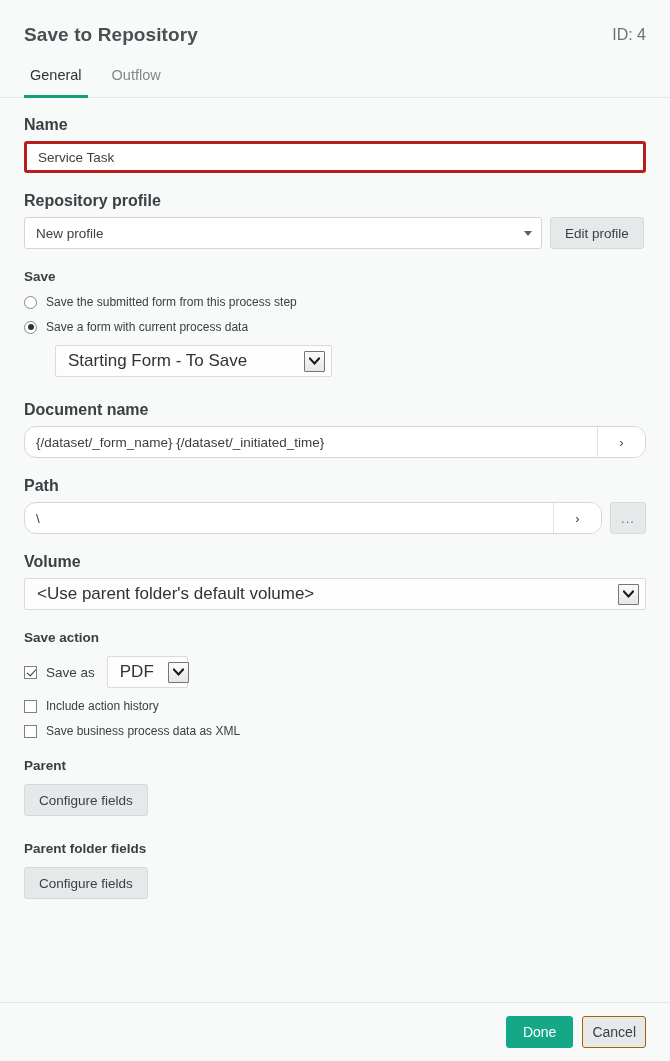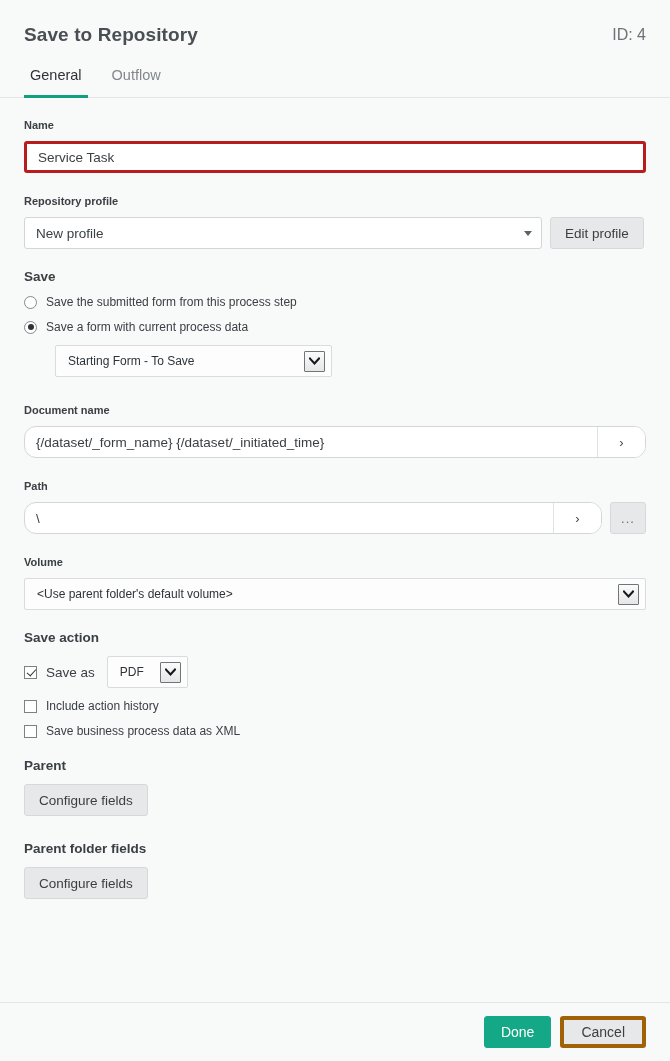--- a/index.html
+++ b/index.html
@@ -70,21 +70,21 @@
   }
 
   
   .body {
     flex: 1 1 auto;
     padding: 18px 24px 0 24px;
     overflow: hidden;
   }
 
   .field-label {
-    font-size: 11px;
+    font-size: 16px;
     font-weight: bold;
     color: #3b4044;
     margin-bottom: 7px;
     line-height: 18px;
   }
   .group-label {
     font-size: 13.5px;
     font-weight: bold;
     color: #3b4044;
     margin-bottom: 9px;
@@ -151,21 +151,21 @@
   
   .nselect {
     display: inline-flex;
     align-items: center;
     justify-content: space-between;
     background: #fdfdfd;
     border: 1px solid #d9dbdd;
     border-radius: 2px;
     height: 32px;
     padding: 0 6px 0 12px;
-    font-size: 12px;
+    font-size: 17px;
     color: #2e3338;
     cursor: pointer;
     box-sizing: border-box;
   }
   .nselect .glyph {
     width: 19px;
     height: 19px;
     margin-left: 14px;
     border: 1px solid #6f7579;
     background: linear-gradient(#fbfbfb, #e6e6e6);
@@ -297,26 +297,26 @@
     font-size: 14px;
     border-radius: 3px;
     height: 32px;
     padding: 0 16px;
     cursor: pointer;
     font-family: "Liberation Sans", sans-serif;
     margin-right: 9px;
   }
   .btn-secondary {
     background: #e7e8e9;
-    border: 4px solid #a16207;
+    border: 1px solid #a16207;
     color: #3b4044;
     font-size: 14px;
     border-radius: 3px;
     height: 32px;
-    padding: 0 17px;
+    padding: 0 9px;
     cursor: pointer;
     font-family: "Liberation Sans", sans-serif;
   }
 </style>
 </head>
 <body>
 
 <div class="dialog">
 
   <div class="header">

